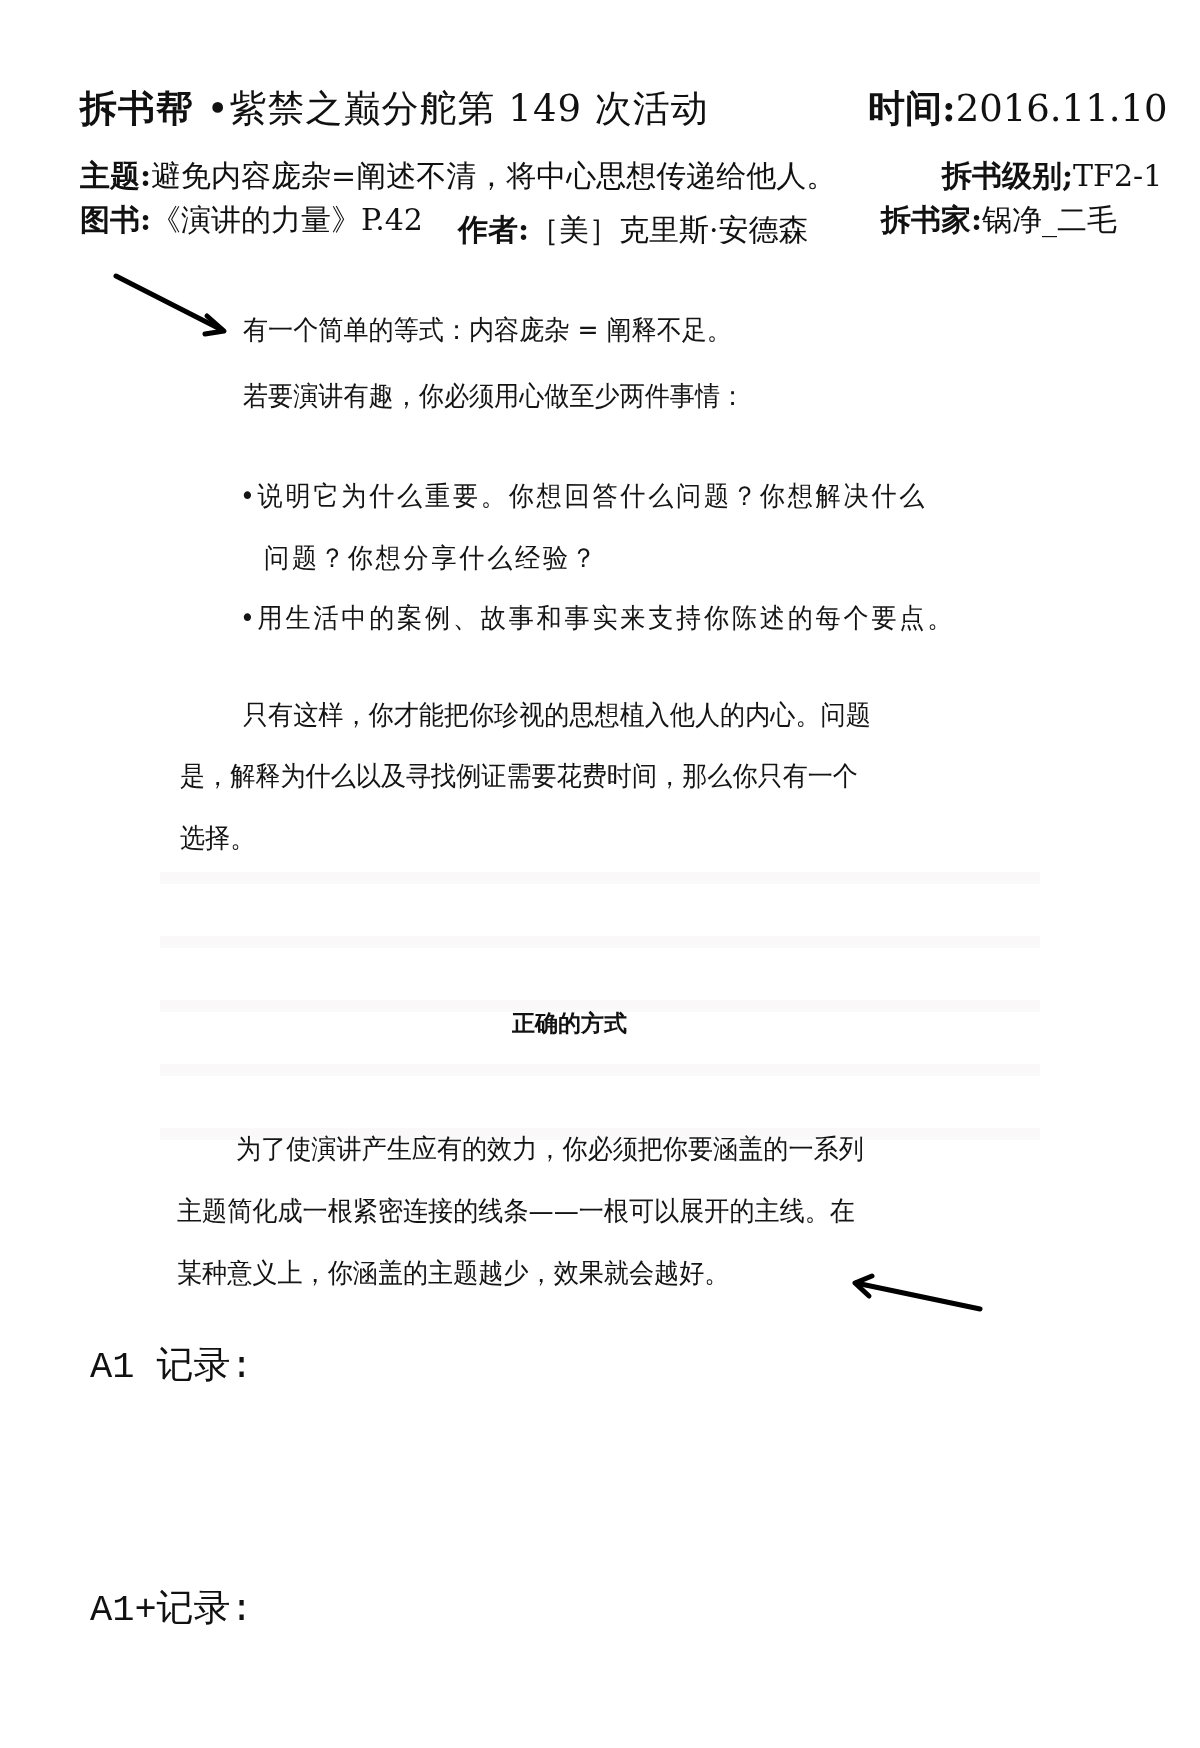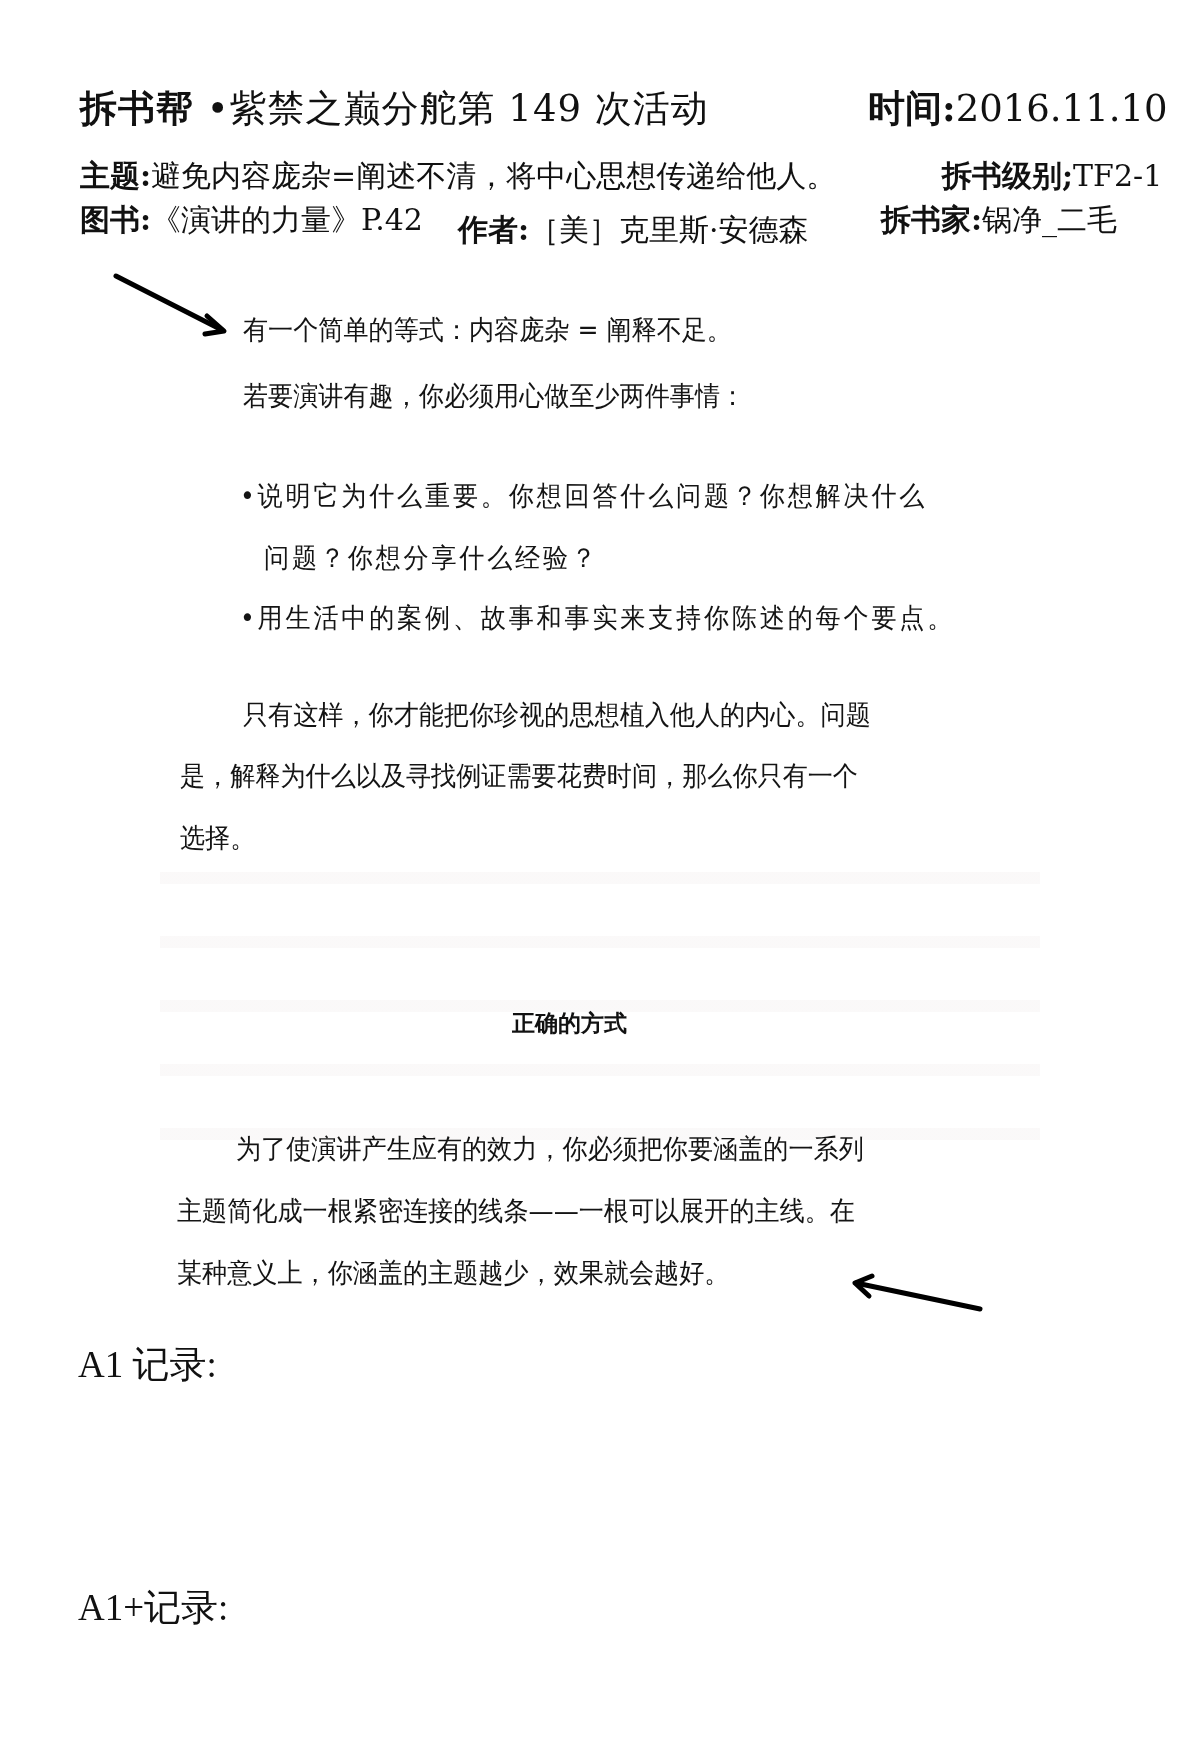--- a/index.html
+++ b/index.html
@@ -75,23 +75,24 @@
       position: absolute;
       left: 160px; top: 860px;
       width: 880px; height: 320px;
       background:
         repeating-linear-gradient(0deg, rgba(200,185,185,0.00) 0 40px, rgba(210,195,195,0.10) 40px 52px, rgba(200,185,185,0.00) 52px 64px);
       pointer-events: none;
     }
 
     
     .record {
-      font-family: Liberation Serif, serif;
+      font-family: Liberation Mono, monospace;
       font-size: 37px;
       color: #111;
+      margin-left: 12px;
     }
     .rec-a1 { left: 78px; top: 1340px; }
     .rec-a1plus { left: 78px; top: 1583px; text-align: right; }
 
     svg.arrow {
       position: absolute;
       overflow: visible;
     }
   </style>
 </head>

